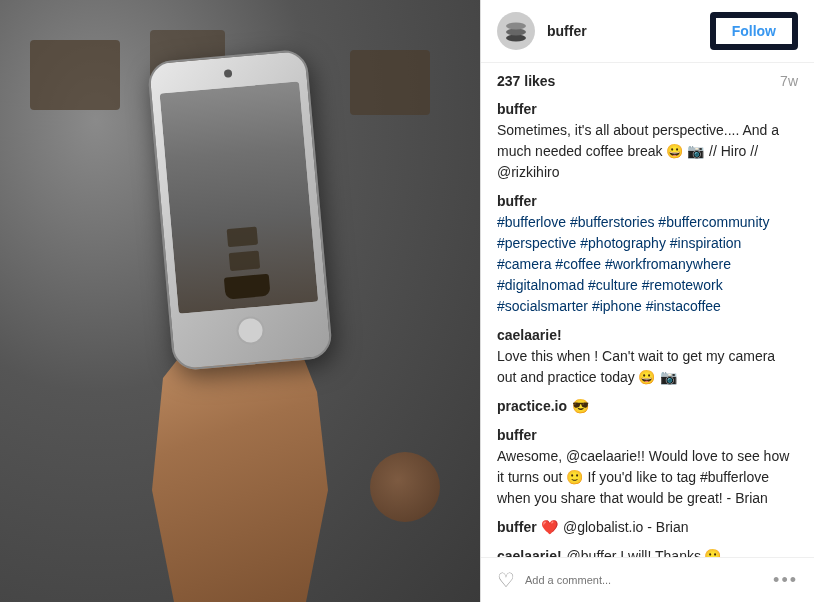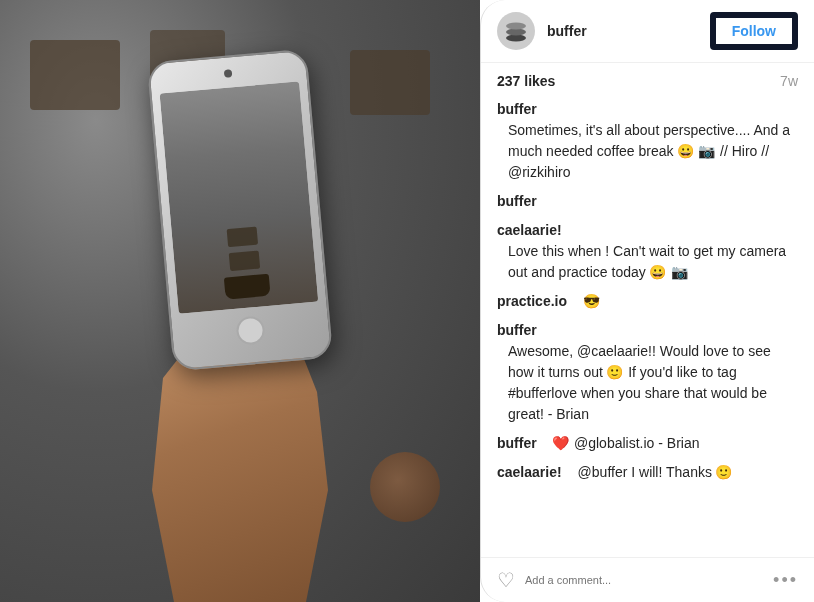--- a/index.html
+++ b/index.html
@@ -135,21 +135,20 @@
       opacity: 0.8;
     }
 
     
     .content-panel {
       width: 334px;
       height: 602px;
       border-left: 1px solid #dbdbdb;
       display: flex;
       flex-direction: column;
-      border-radius: 25px;
     }
 
     
     .post-header {
       display: flex;
       align-items: center;
       padding: 12px 16px;
       border-bottom: 1px solid #efefef;
       gap: 12px;
     }
@@ -216,21 +215,20 @@
     }
     .comment-user {
       font-weight: 600;
       margin-right: 5px;
       color: #262626;
       white-space: nowrap;
     }
     .comment-text {
       color: #262626;
       word-break: break-word;
-      margin-left: 11px;
     }
     .comment-text a, .hashtag {
       color: #003569;
       text-decoration: none;
     }
 
     
     .add-comment-row {
       border-top: 1px solid #efefef;
       padding: 10px 16px;
@@ -304,20 +302,21 @@
 
   <div class="comments-area">
 
     <div class="comment-line">
       <span class="comment-user">buffer</span>
       <span class="comment-text">Sometimes, it's all about perspective.... And a much needed coffee break 😀 📷 // Hiro // @rizkihiro</span>
     </div>
 
     <div class="comment-line">
       <span class="comment-user">buffer</span>
+      <span class="comment-text hashtag">#bufferlove #bufferstories #buffercommunity #perspective #photography #inspiration #camera #coffee #workfromanywhere #digitalnomad #culture #remotework #socialsmarter #iphone #instacoffee</span>
     </div>
 
     <div id="comments-list">
         <div class="comment-line">
           <span class="comment-user">caelaarie!</span>
           <span class="comment-text">Love this when ! Can't wait to get my camera out and practice today 😀 📷</span>
         </div>
         <div class="comment-line">
           <span class="comment-user">practice.io</span>
           <span class="comment-text">😎</span>

